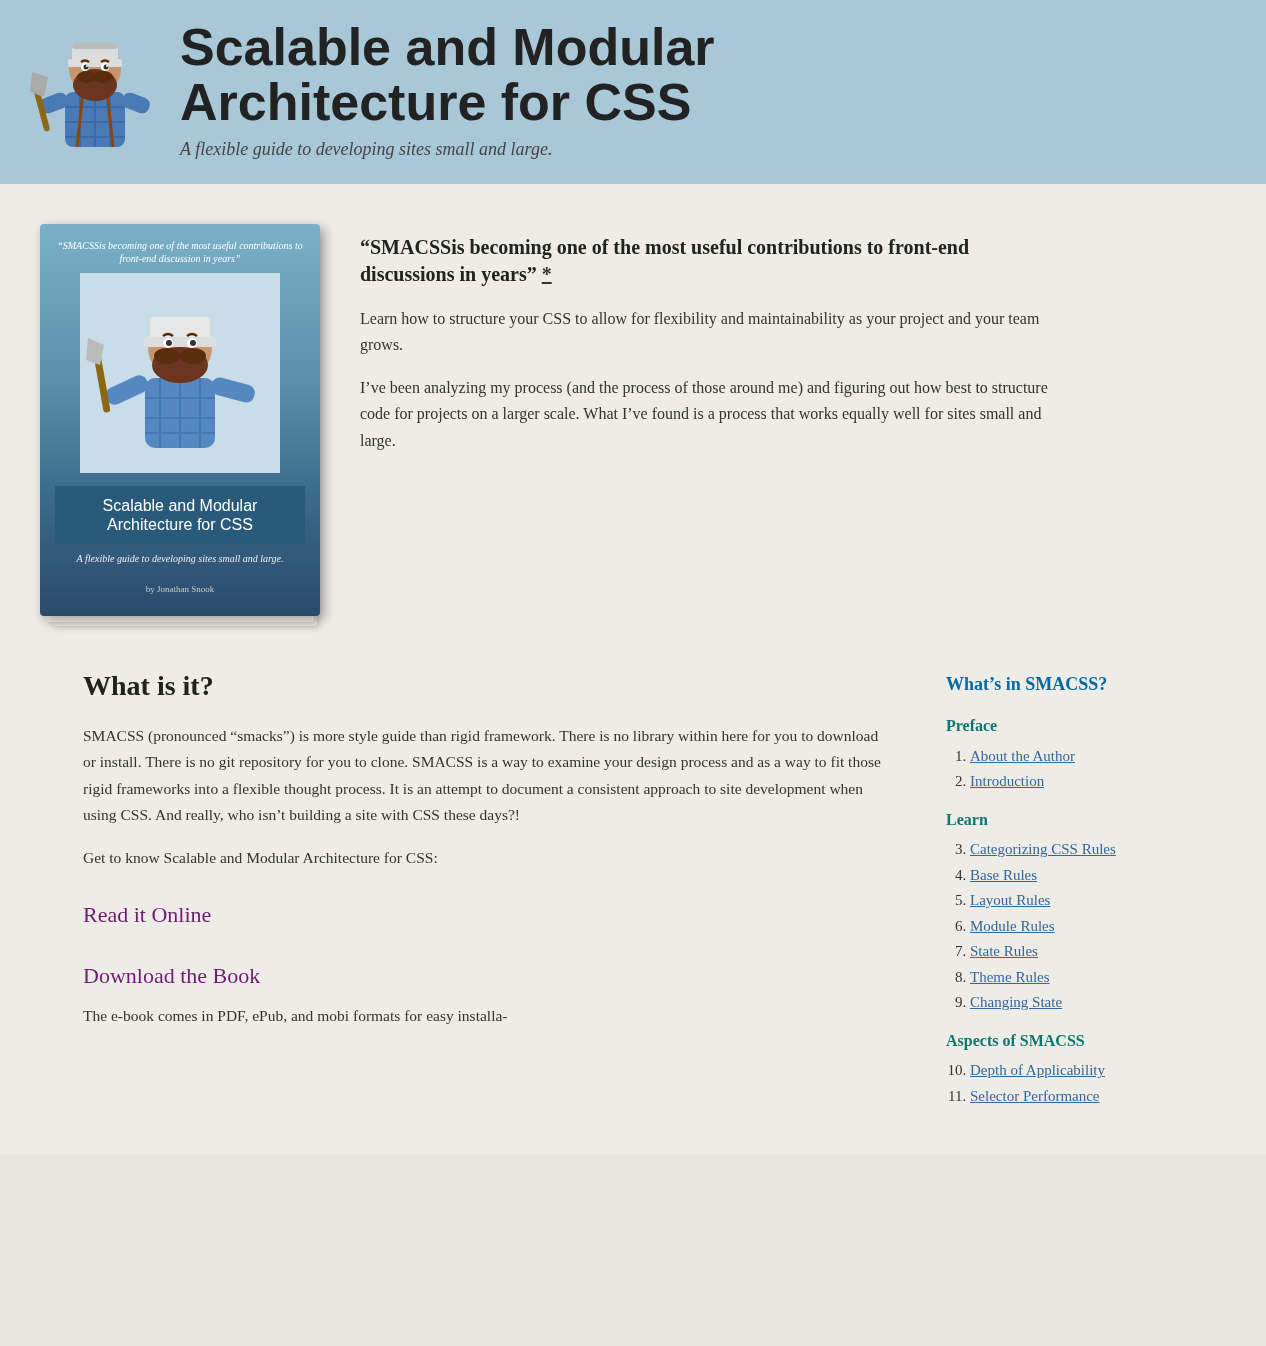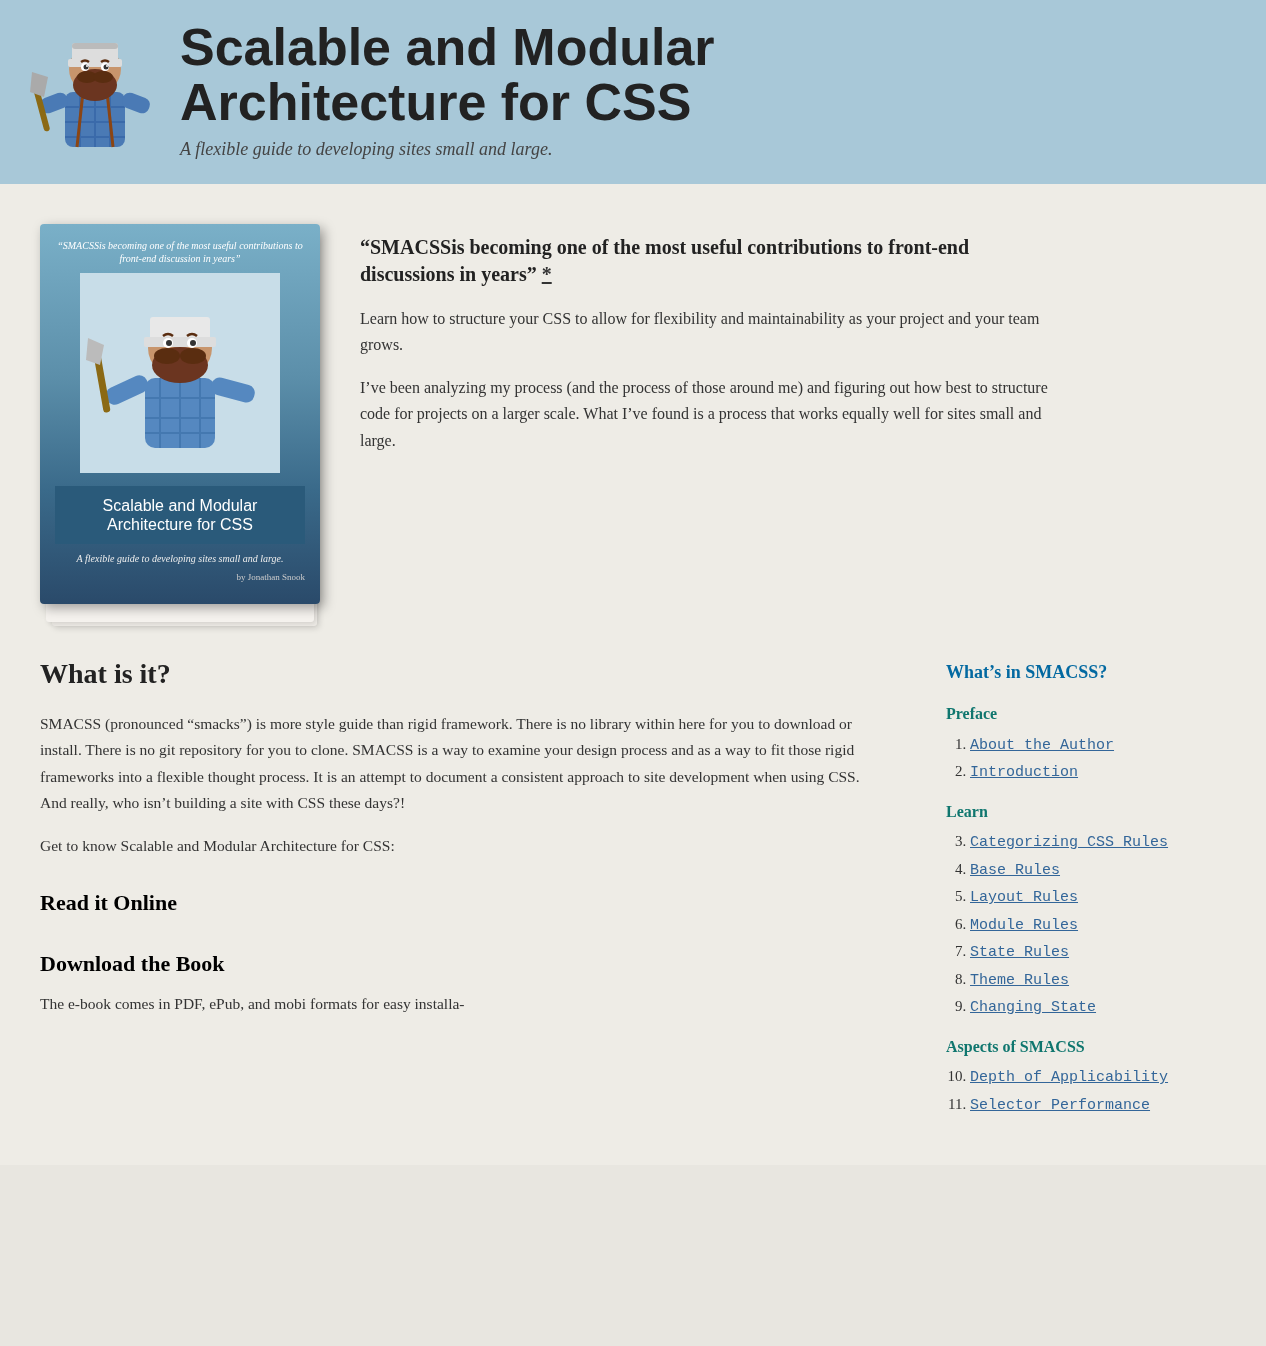--- a/index.html
+++ b/index.html
@@ -99,20 +99,21 @@
       color: #333;
       margin-bottom: 16px;
       line-height: 1.65;
     }
 
     
     .two-col {
       display: flex;
       gap: 8px;
       padding: 10px 40px 40px 40px;
+      margin-left: 43px;
     }
 
     .main-col {
       flex: 1;
       padding-right: 50px;
     }
 
     .sidebar-col {
       width: 280px;
       flex-shrink: 0;
@@ -125,22 +126,22 @@
       font-size: 28px;
       font-weight: bold;
       color: #222;
       margin-bottom: 14px;
       margin-top: 8px;
     }
 
     .main-col h3 {
       font-family: Georgia, serif;
       font-size: 22px;
-      font-weight: bold;
-      color: #000000;
+      font-weight: normal;
+      color: #701a75;
       margin-bottom: 10px;
       margin-top: 26px;
     }
 
     .main-col p {
       font-size: 15.5px;
       color: #333;
       margin-bottom: 16px;
       line-height: 1.7;
     }
@@ -176,21 +177,20 @@
 
     .sidebar-col ol li {
       font-size: 15px;
       margin-bottom: 3px;
       line-height: 1.5;
     }
 
     .sidebar-col ol li a {
       color: #336699;
       text-decoration: underline;
-      font-family: Liberation Mono, monospace;
     }
 
     
     .book-stack {
       position: relative;
       width: 280px;
     }
 
     .book-front {
       position: relative;
@@ -308,21 +308,21 @@
             <rect x="18" y="75" width="7" height="65" rx="3" fill="#8B6914" transform="rotate(-10 21 107)"></rect>
             <path d="M8 65 L24 72 L20 92 L6 87 Z" fill="#bbb"></path>
           </svg>
         </div>
 
         <div style="background:#2a5a7a;padding:10px 8px;text-align:center;margin-top:2px;">
           <div style="font-family:Impact,'Arial Black',sans-serif;color:#fff;font-size:16px;line-height:1.2;">Scalable and Modular<br>Architecture for CSS</div>
         </div>
         <div style="text-align:center;margin-top:8px;">
           <div style="font-size:10px;color:#eee;font-style:italic;line-height:1.4;">A flexible guide to developing sites small and large.</div>
-          <div style="font-size:9px;color:#ccc;margin-top:4px;text-align:right;">by Jonathan Snook</div>
+          <div style="font-size:9px;color:#ccc;margin-top:16px;">by Jonathan Snook</div>
         </div>
       </div>
     </div>
 
     <div class="hero-text">
       <div class="hero-quote">
         <span>“SMACSSis becoming one of the most useful contributions to front-end discussions in years”</span> <a href="#">*</a>
       </div>
       <div class="hero-body">
         <p>Learn how to structure your CSS to allow for flexibility and maintainability as your project and your team grows.</p>

